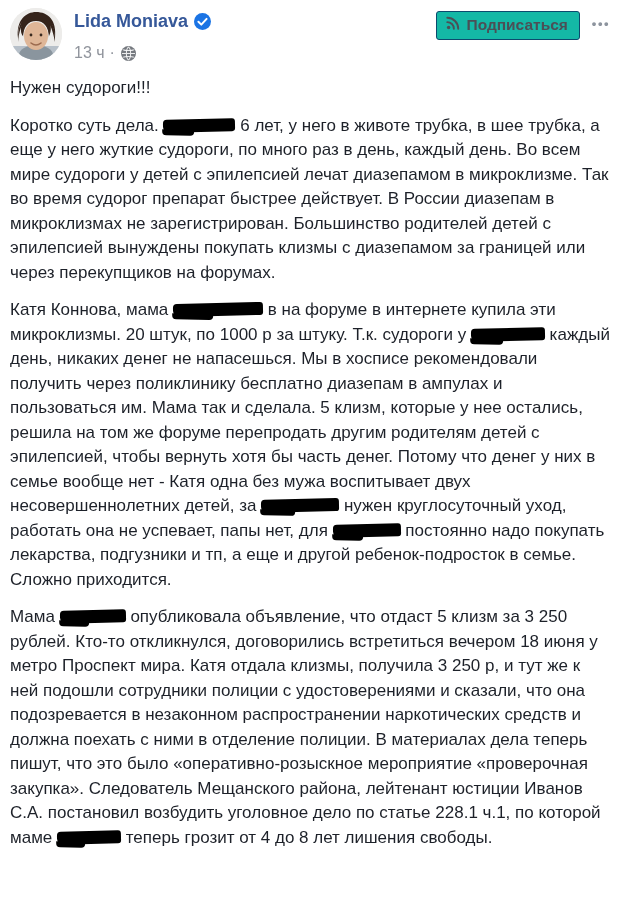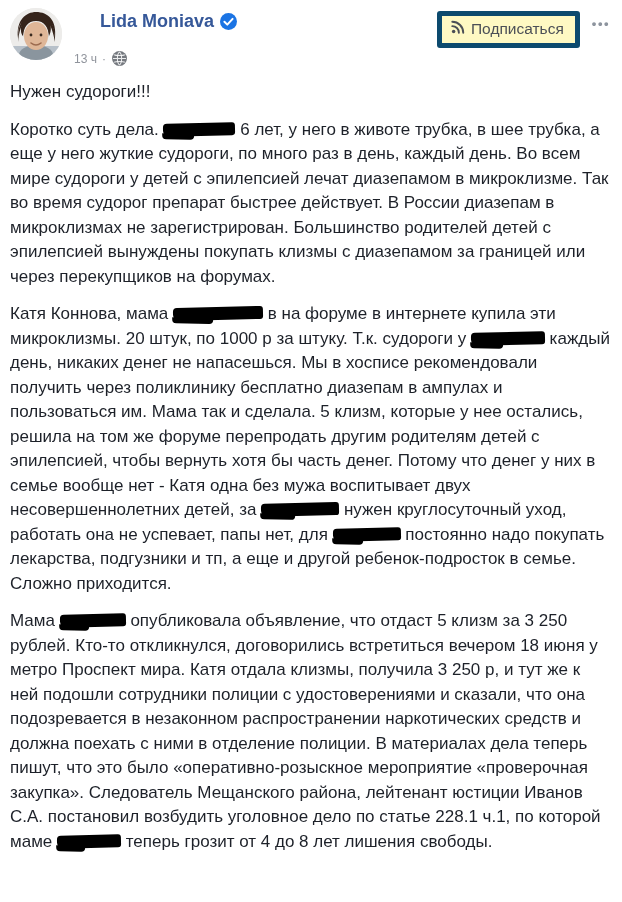--- a/index.html
+++ b/index.html
@@ -33,58 +33,57 @@
   .header-meta {
     margin-left: 12px;
     flex: 1 1 auto;
     min-width: 0;
     padding-top: 3px;
   }
   .name-row {
     display: flex;
     align-items: center;
     gap: 6px;
-    margin-left: 26px;
   }
   .author-name {
     color: #365899;
     font-weight: bold;
     font-size: 18px;
     text-decoration: none;
     cursor: pointer;
     white-space: nowrap;
   }
   .verified-badge { display: inline-flex; }
   .time-row {
     display: flex;
     align-items: center;
     gap: 5px;
-    margin-top: 19px;
+    margin-top: 12px;
     color: #90949c;
-    font-size: 12px;
+    font-size: 16px;
   }
   .time-row .timestamp { cursor: pointer; }
   .globe-icon { display: inline-flex; margin-left: 1px; }
   .header-actions {
     display: flex;
     align-items: flex-start;
     gap: 10px;
     padding-top: 3px;
   }
   .follow-button {
     display: inline-flex;
     align-items: center;
     gap: 6px;
-    background: #fef9c3;
-    border: 5px solid #0c4a6e;
+    background: #14b8a6;
+    border: 1px solid #0c4a6e;
     border-radius: 3px;
     padding: 4px 11px 5px 9px;
     font-family: inherit;
     font-size: 15.5px;
-    font-weight: normal;
+    font-weight: bold;
     color: #4b4f56;
     cursor: pointer;
     line-height: 18px;
   }
   .more-button {
     color: #8d949e;
     font-size: 13px;
     letter-spacing: 1.5px;
     font-weight: bold;
     cursor: pointer;

